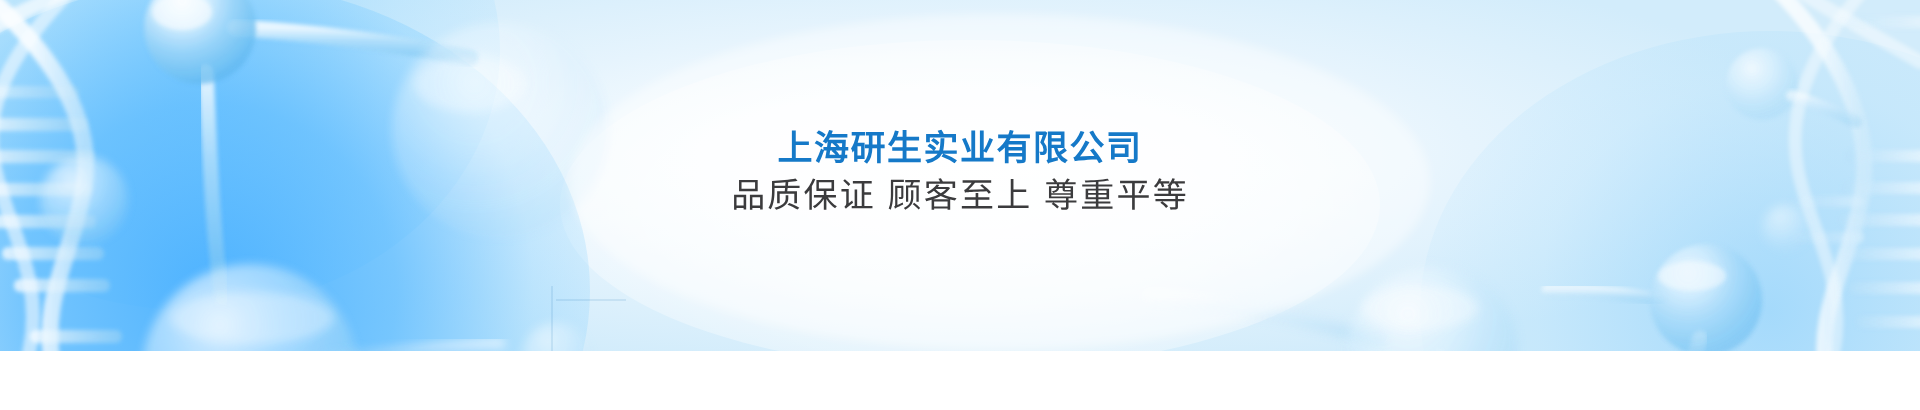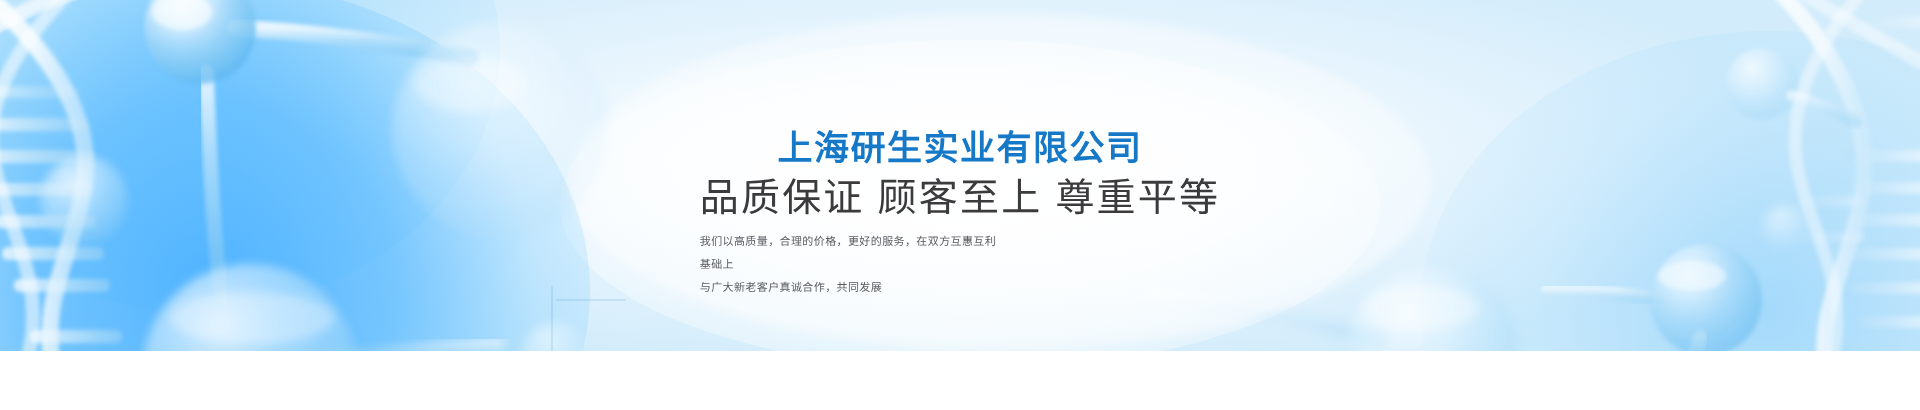--- a/index.html
+++ b/index.html
@@ -55,21 +55,21 @@
     margin:0;
     font-size:35px;
     line-height:1.16;
     font-weight:bold;
     letter-spacing:1.5px;
     color:#1579c8;
     white-space:nowrap;
   }
   .subtitle{
     margin:6px 0 8px 0;
-    font-size:39px;
+    font-size:34px;
     line-height:1.18;
     font-weight:normal;
     letter-spacing:2.2px;
     color:#3b3b3d;
     white-space:nowrap;
   }
   .desc{
     margin:9px 0 0 0;
     text-align:left;
     font-size:11px;
@@ -232,20 +232,16 @@
       </g>
 
       <ellipse cx="1000" cy="182" rx="430" ry="168" fill="#ffffff" opacity=".42" filter="url(#blurM)"></ellipse>
     </svg>
   </div>
 
   <div class="copy">
     <div class="copy-inner">
       <h1 class="title">上海研生实业有限公司</h1>
       <h2 class="subtitle">品质保证 顾客至上 尊重平等</h2>
-      <div class="desc">
-        <p>我们以高质量，合理的价格，更好的服务，在双方互惠互利基础上</p>
-        <p>与广大新老客户真诚合作，共同发展</p>
-      </div>
     </div>
   </div>
 
 </div>
 
 </body></html>

